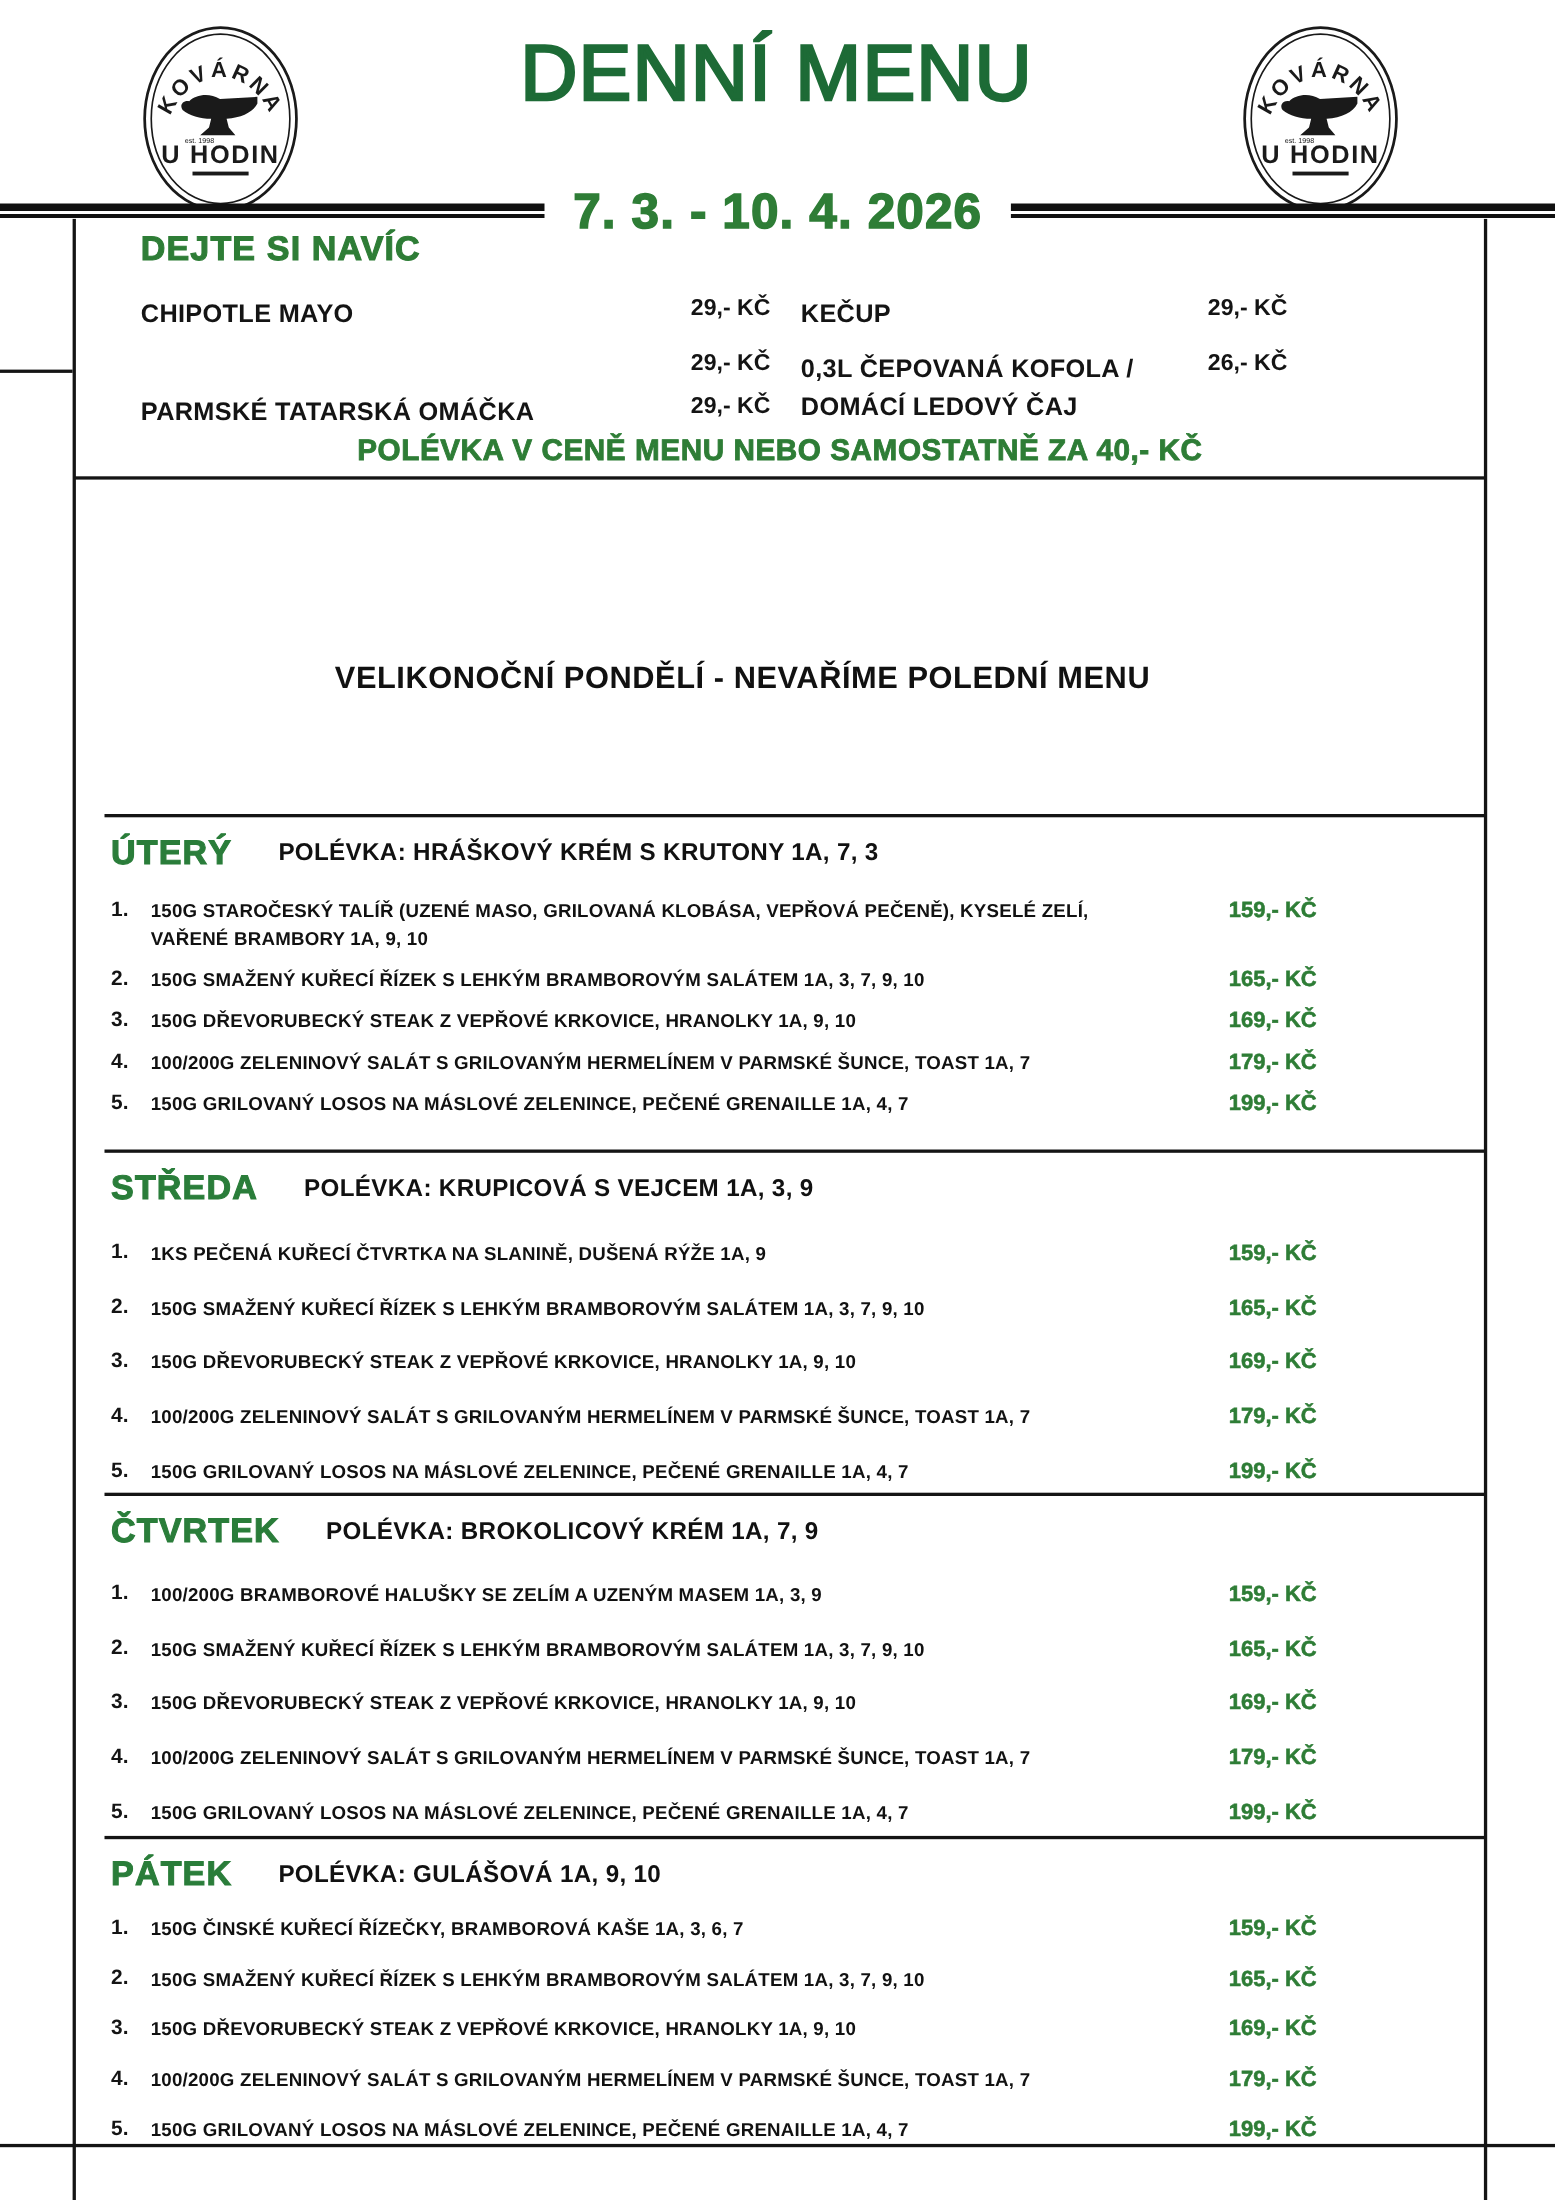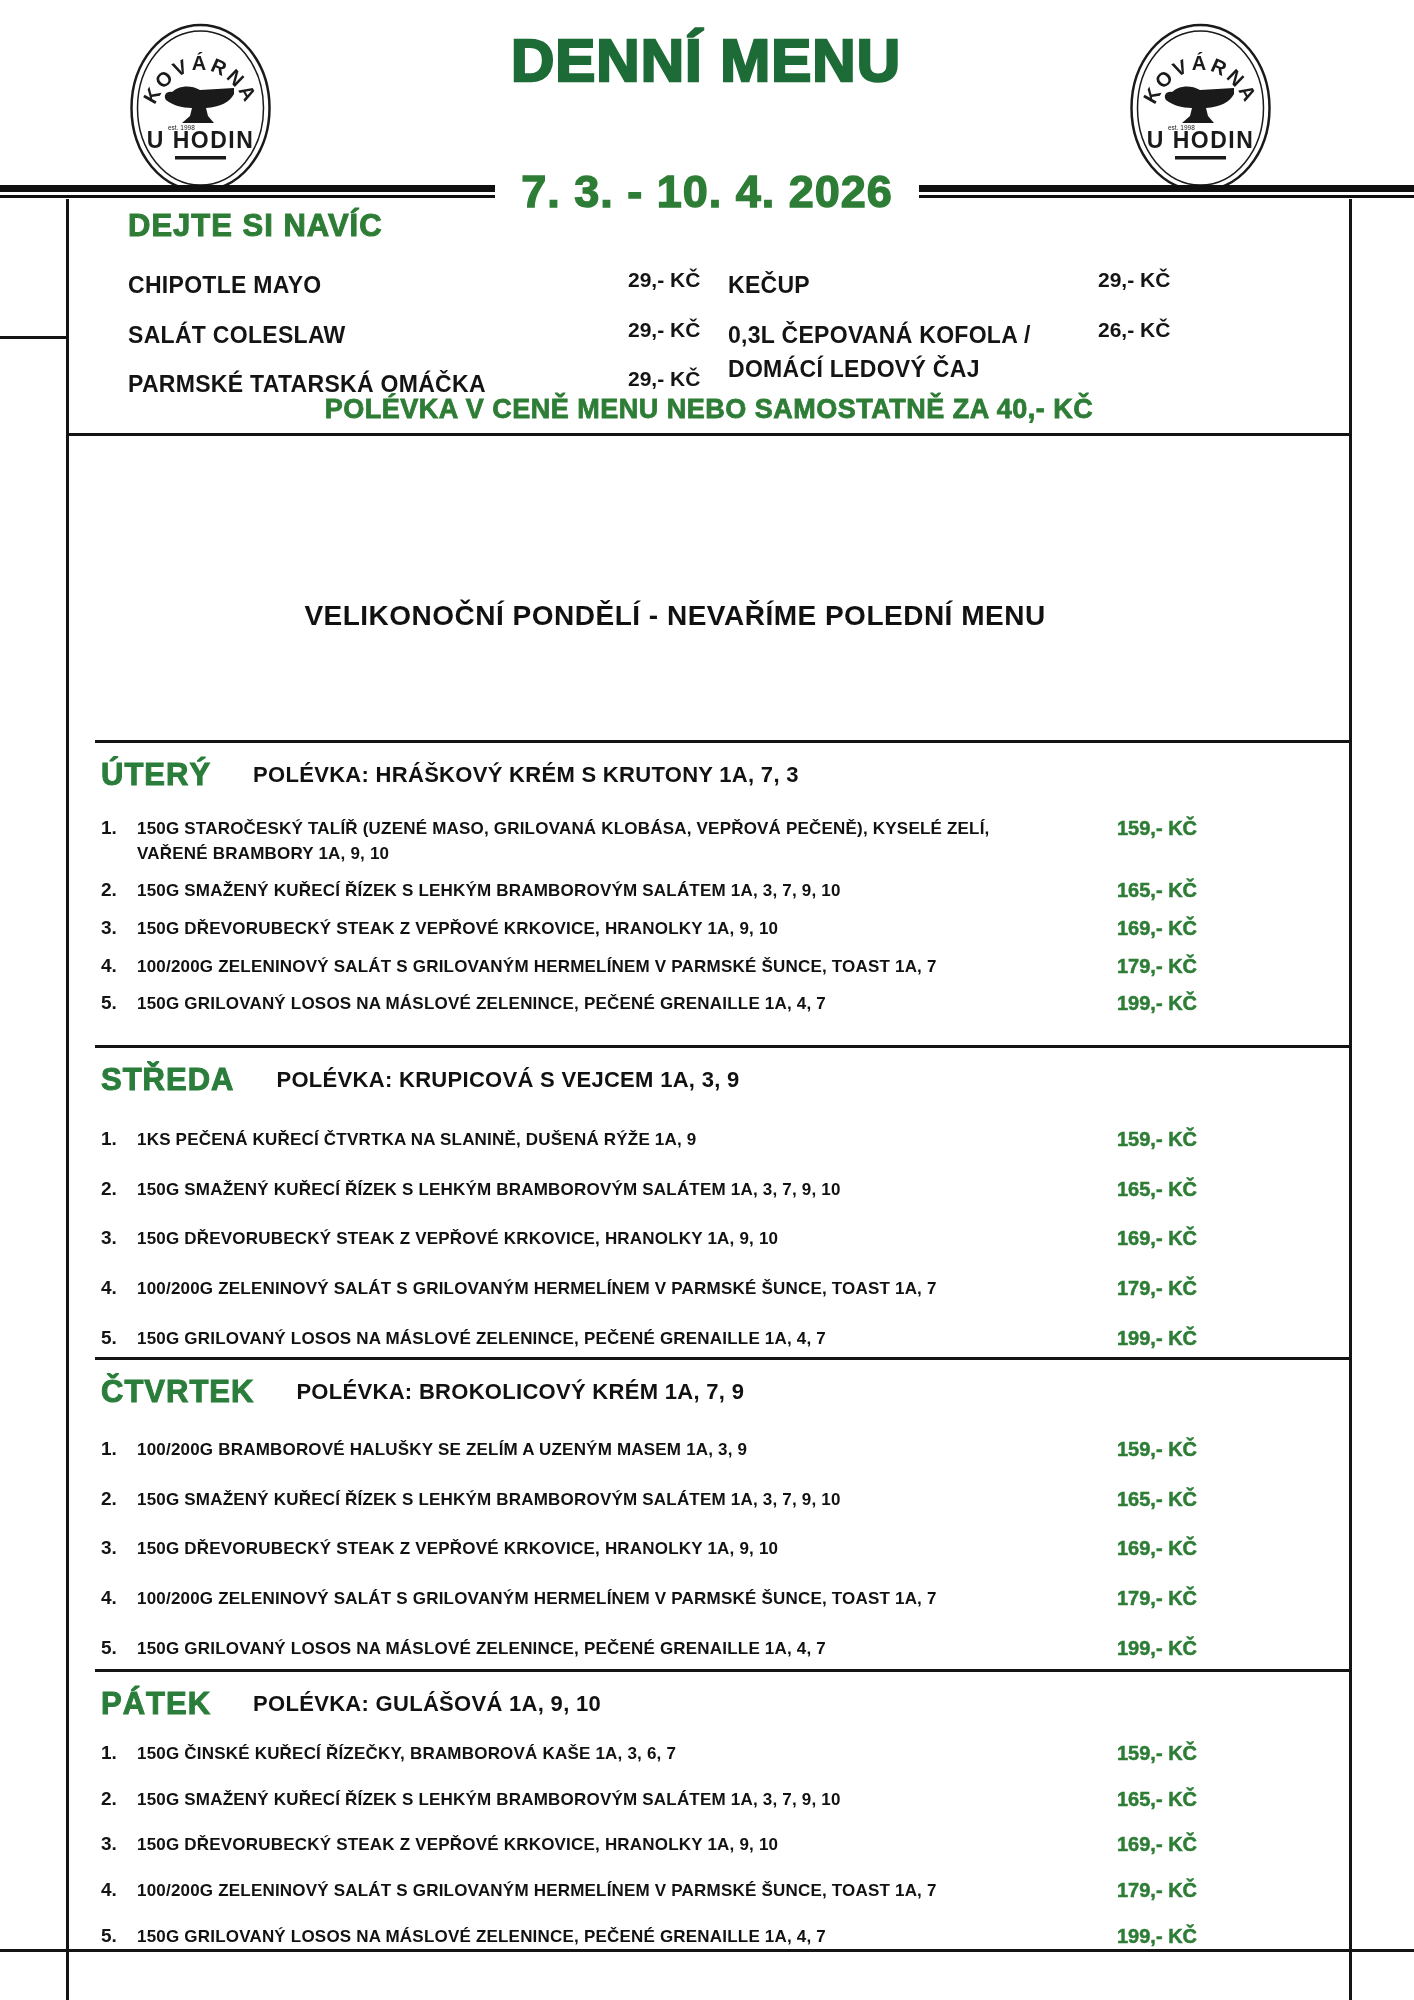--- a/index.html
+++ b/index.html
@@ -13,21 +13,21 @@
   .frame-left{left:66px;top:186px;width:3px;height:1814px;background:#141414;}
   .frame-right{left:1349px;top:186px;width:3px;height:1814px;background:#141414;}
   .tick-left{left:0;top:336px;width:66px;height:3px;background:#141414;}
   .rule-bottom{left:0;top:1949px;width:1414px;height:3px;background:#141414;}
   
   .logo{width:145px;height:172px;}
   .logo-left{left:128px;top:22px;}
   .logo-right{left:1128px;top:22px;}
   .page-title{
     left:350px;top:26px;width:712px;text-align:center;
-    font-size:60px;font-weight:700;letter-spacing:1px;
+    font-size:72px;font-weight:400;letter-spacing:1px;
     color:#1d6b36;-webkit-text-stroke:2.5px #1d6b36;white-space:nowrap;
   }
   .stripe-row{left:0;top:166px;width:1414px;display:flex;align-items:center;gap:26px;}
   .bar{
     flex:1;height:14px;
     background:linear-gradient(to bottom,#101010 0 7px,#ffffff 7px 10px,#101010 10px 13px,#ffffff 13px 14px);
   }
   .date-range{
     font-size:45px;font-weight:700;color:#2e7d36;white-space:nowrap;
     -webkit-text-stroke:1.4px #2e7d36;letter-spacing:1px;
@@ -134,21 +134,20 @@
 
 <div class="abs addons">
   <div class="addons-heading">DEJTE SI NAVÍC</div>
   <div class="addon-cols">
     <div class="addon-col left">
       <div class="addon-row">
         <span class="addon-name">CHIPOTLE MAYO</span>
         <span class="addon-price">29,- KČ</span>
       </div>
       <div class="addon-row">
-        <span class="addon-name">SALÁT COLESLAW</span>
         <span class="addon-price">29,- KČ</span>
       </div>
       <div class="addon-row">
         <span class="addon-name">PARMSKÉ TATARSKÁ OMÁČKA</span>
         <span class="addon-price">29,- KČ</span>
       </div>
     </div>
     <div class="addon-col right">
       <div class="addon-row">
         <span class="addon-name">KEČUP</span>

